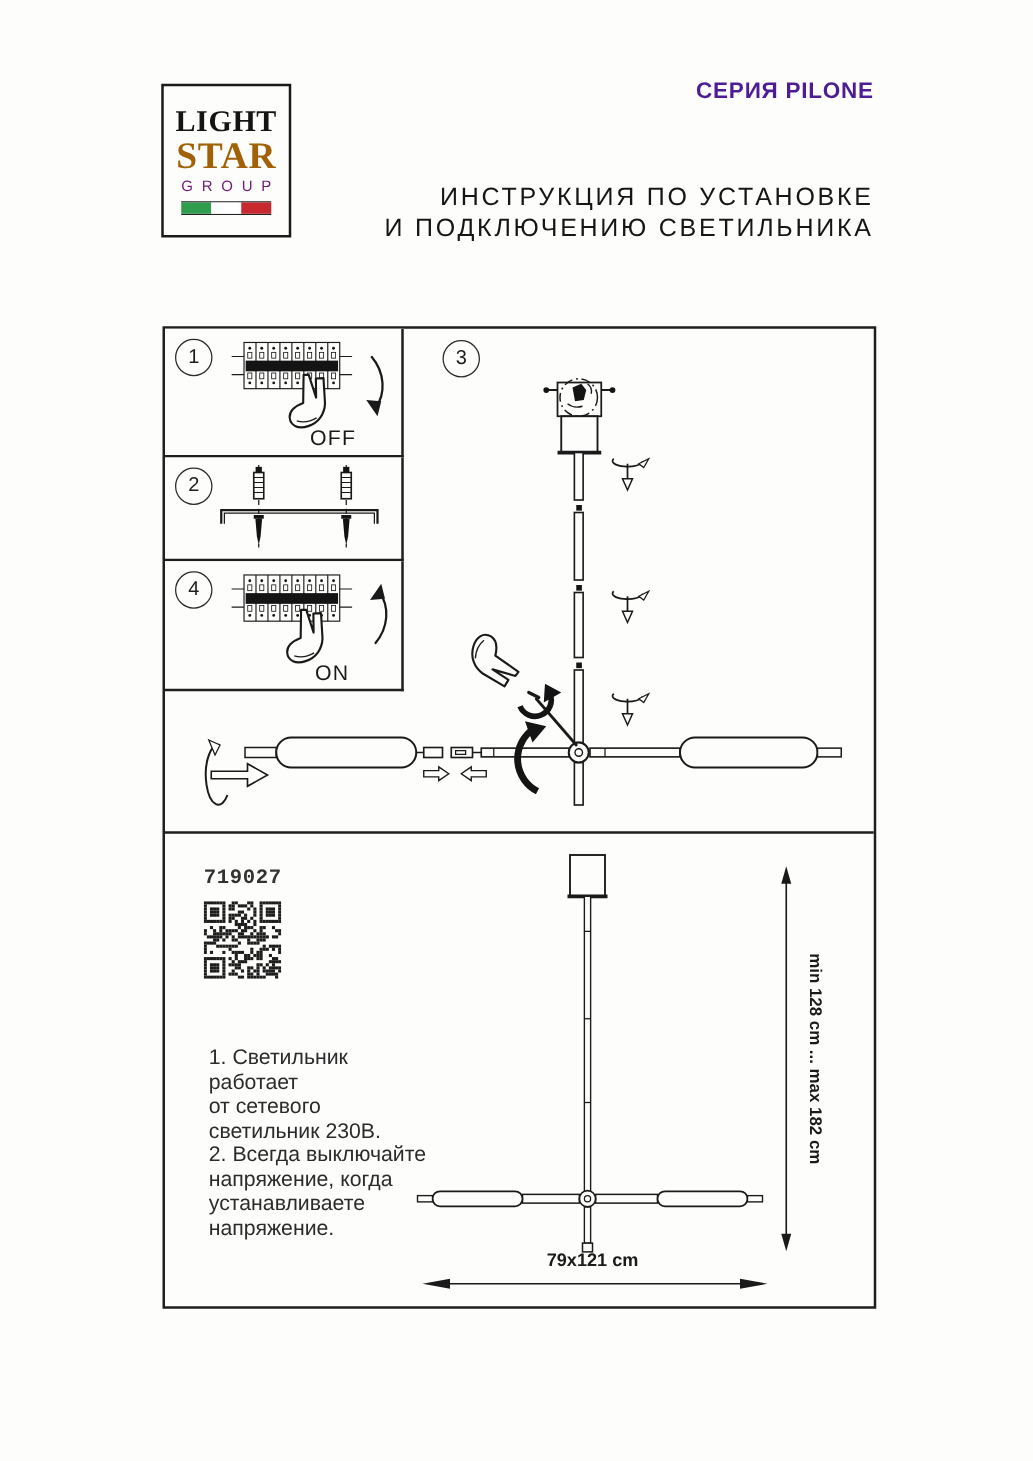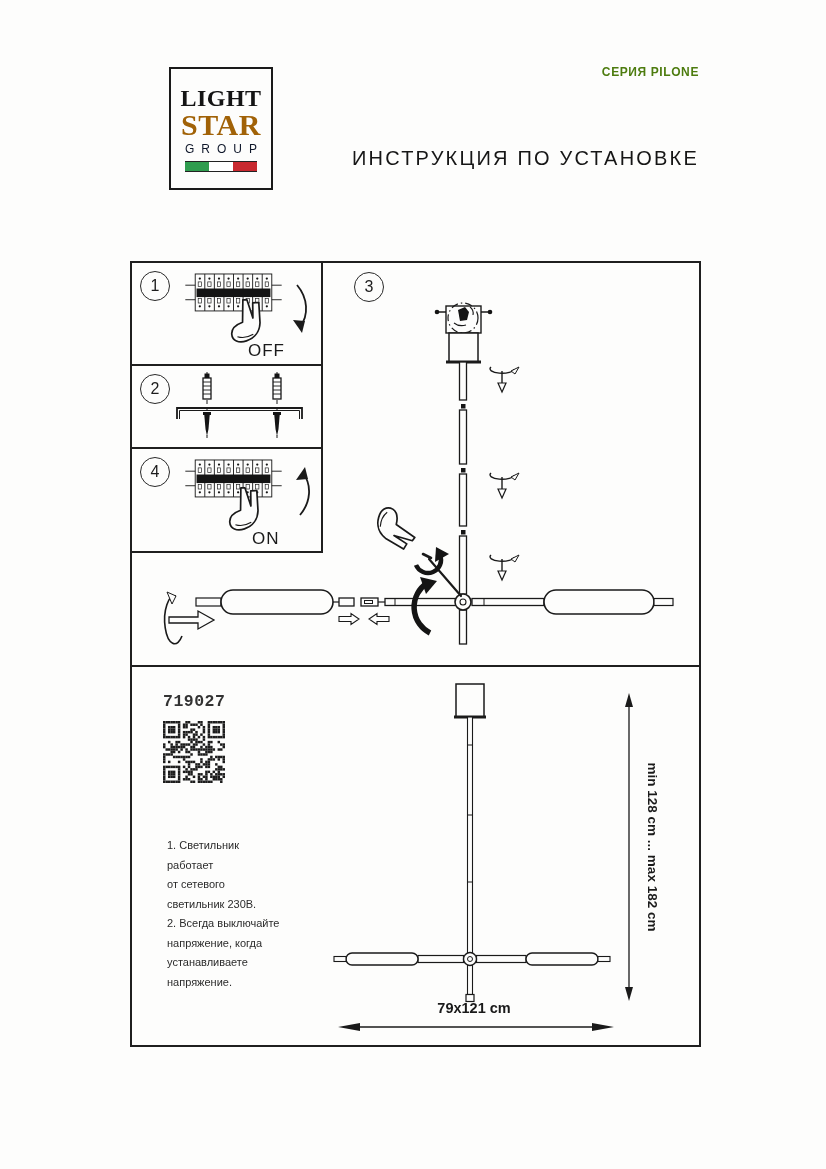--- a/index.html
+++ b/index.html
@@ -1,29 +1,29 @@
 <!DOCTYPE html>
 <html><head>
 <meta charset="utf-8">
 <style>
   html,body{margin:0;padding:0;background:#ffffff;}
   .page{position:relative;width:826px;height:1169px;background:#fdfdfc;
         font-family:"Liberation Sans",sans-serif;color:#1d1d1d;overflow:hidden;}
   
   .logo-box{position:absolute;left:129px;top:67px;width:104px;height:123px;
             border:2px solid #1a1a1a;box-sizing:border-box;display:flex;flex-direction:column;
-            align-items:center;justify-content:center;margin-left:40px;}
+            align-items:center;justify-content:center;}
   .logo-w1{font-family:"Liberation Serif",serif;font-weight:bold;font-size:24px;line-height:24px;letter-spacing:.5px;color:#141414;}
   .logo-w2{font-family:"Liberation Serif",serif;font-weight:bold;font-size:30px;line-height:29px;letter-spacing:.5px;color:#a16207;}
-  .logo-w3{font-size:12px;letter-spacing:7px;color:#0f172a;margin:4px 0 0 7px;line-height:13px;}
+  .logo-w3{font-size:12px;letter-spacing:7px;color:#701a75;margin:4px 0 0 7px;line-height:13px;}
   .logo-flag{width:72px;height:9px;margin-top:5px;border-top:1.6px solid #222;border-bottom:1.6px solid #222;
              display:flex;box-sizing:content-box;}
   .logo-flag span{flex:1;height:100%;}
   .hdr-title{position:absolute;right:127px;top:60px;text-align:left;font-weight:bold;
-             font-size:12px;line-height:25.5px;letter-spacing:.6px;color:#4d7c0f;}
+             font-size:18px;line-height:25.5px;letter-spacing:.6px;color:#4c1d95;}
   .hdr-sub{position:absolute;right:127px;top:146px;text-align:right;font-weight:normal;
            font-size:20px;line-height:25px;letter-spacing:2.2px;color:#161616;}
   
   .main-box{position:absolute;left:130px;top:261px;width:571px;height:786px;
             border:2px solid #1f1f1f;box-sizing:border-box;background:transparent;}
   .panel{position:absolute;background:#fdfdfc;box-sizing:border-box;z-index:2;}
   .p1{left:132px;top:263px;width:191px;height:103px;border-right:2px solid #1f1f1f;border-bottom:2px solid #1f1f1f;}
   .p2{left:132px;top:366px;width:191px;height:83px;border-right:2px solid #1f1f1f;border-bottom:2px solid #1f1f1f;}
   .p4{left:132px;top:449px;width:191px;height:104px;border-right:2px solid #1f1f1f;border-bottom:2px solid #1f1f1f;}
   .divider3{position:absolute;left:132px;top:665px;width:567px;height:2px;background:#1f1f1f;z-index:2;}
@@ -31,21 +31,21 @@
               display:flex;align-items:center;justify-content:center;font-size:16px;color:#1d1d1d;
               box-sizing:border-box;background:#fdfdfc;}
   .panel .num-circle{left:8px;top:8px;}
   .nc3{left:354px;top:272px;z-index:3;}
   .panel svg, .sv{display:block;}
   .svg3{position:absolute;left:132px;top:263px;z-index:1;}
   .svgB{position:absolute;left:132px;top:667px;z-index:1;}
   
   .article{position:absolute;left:163px;top:692px;font-size:16.5px;font-weight:600;letter-spacing:.5px;color:#333;z-index:3;font-family:Liberation Mono, monospace;}
   .qr{position:absolute;left:163px;top:721px;width:62px;height:62px;z-index:3;}
-  .notes{position:absolute;left:167px;top:836px;font-size:11px;line-height:19.5px;color:#2b2b2b;z-index:3;}
+  .notes{position:absolute;left:167px;top:836px;font-size:17px;line-height:19.5px;color:#2b2b2b;z-index:3;}
   .hidden-defs{position:absolute;width:0;height:0;overflow:hidden;}
 </style>
 </head>
 <body>
 
 <svg class="hidden-defs" aria-hidden="true">
   <defs>
     <symbol id="breaker" viewBox="0 0 150 62" overflow="visible">
       <g stroke="#1a1a1a" fill="none" stroke-width="1.4">
         <line x1="2" y1="20" x2="17" y2="20"></line>
@@ -125,20 +125,21 @@
       <span style="background: rgb(255, 255, 255);"></span>
       <span style="background: rgb(200, 41, 47);"></span>
     </div>
   </div>
 
   <div class="hdr-title">
     <div>СЕРИЯ PILONE</div>
   </div>
   <div class="hdr-sub">
     <div>ИНСТРУКЦИЯ ПО УСТАНОВКЕ</div>
+    <div>И ПОДКЛЮЧЕНИЮ СВЕТИЛЬНИКА</div>
   </div>
 
   <div class="main-box"></div>
 
   <svg class="svg3 sv" width="567" height="402" viewBox="0 0 567 402">
 
     <g>
       <line x1="305" y1="49" x2="358" y2="49" stroke="#1a1a1a" stroke-width="1.5"></line>
       <circle cx="305" cy="49" r="2.3" fill="#141414"></circle>
         <circle cx="358" cy="49" r="2.3" fill="#141414"></circle>

